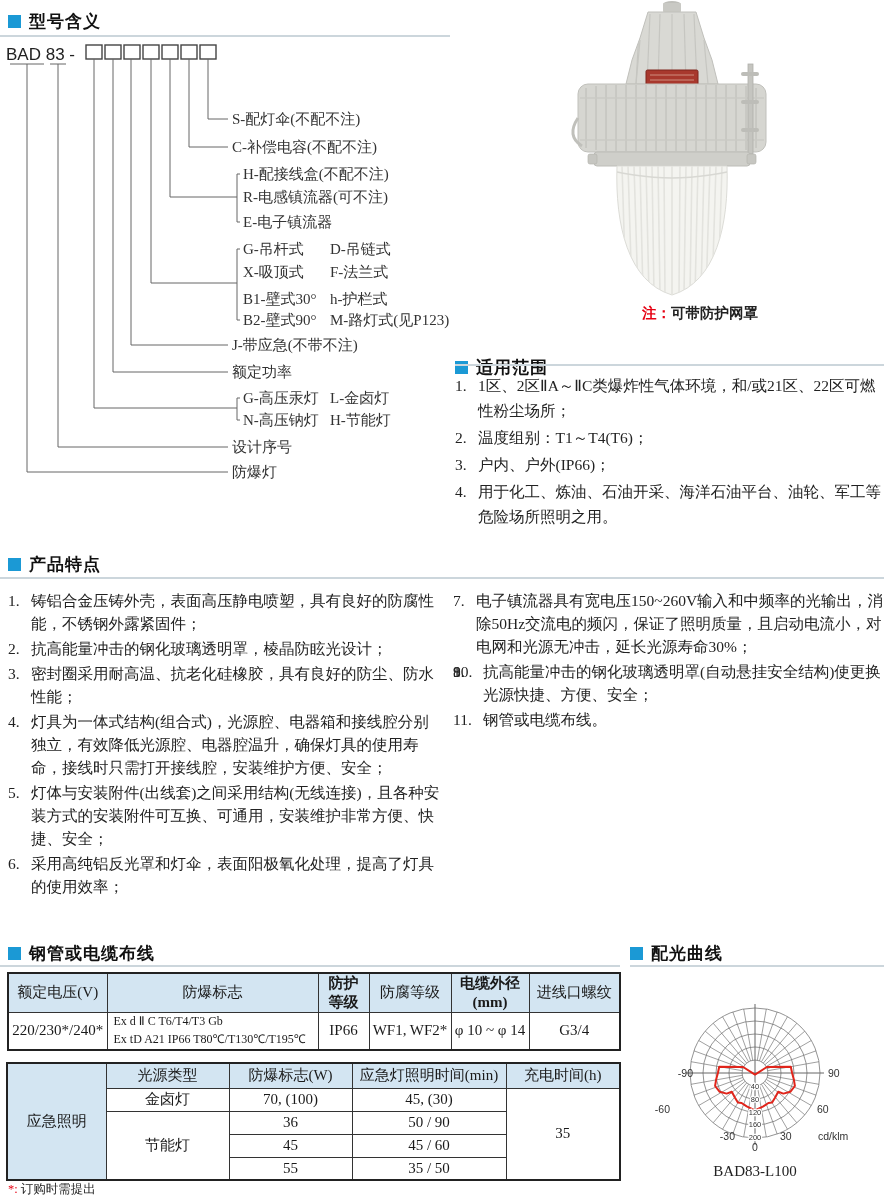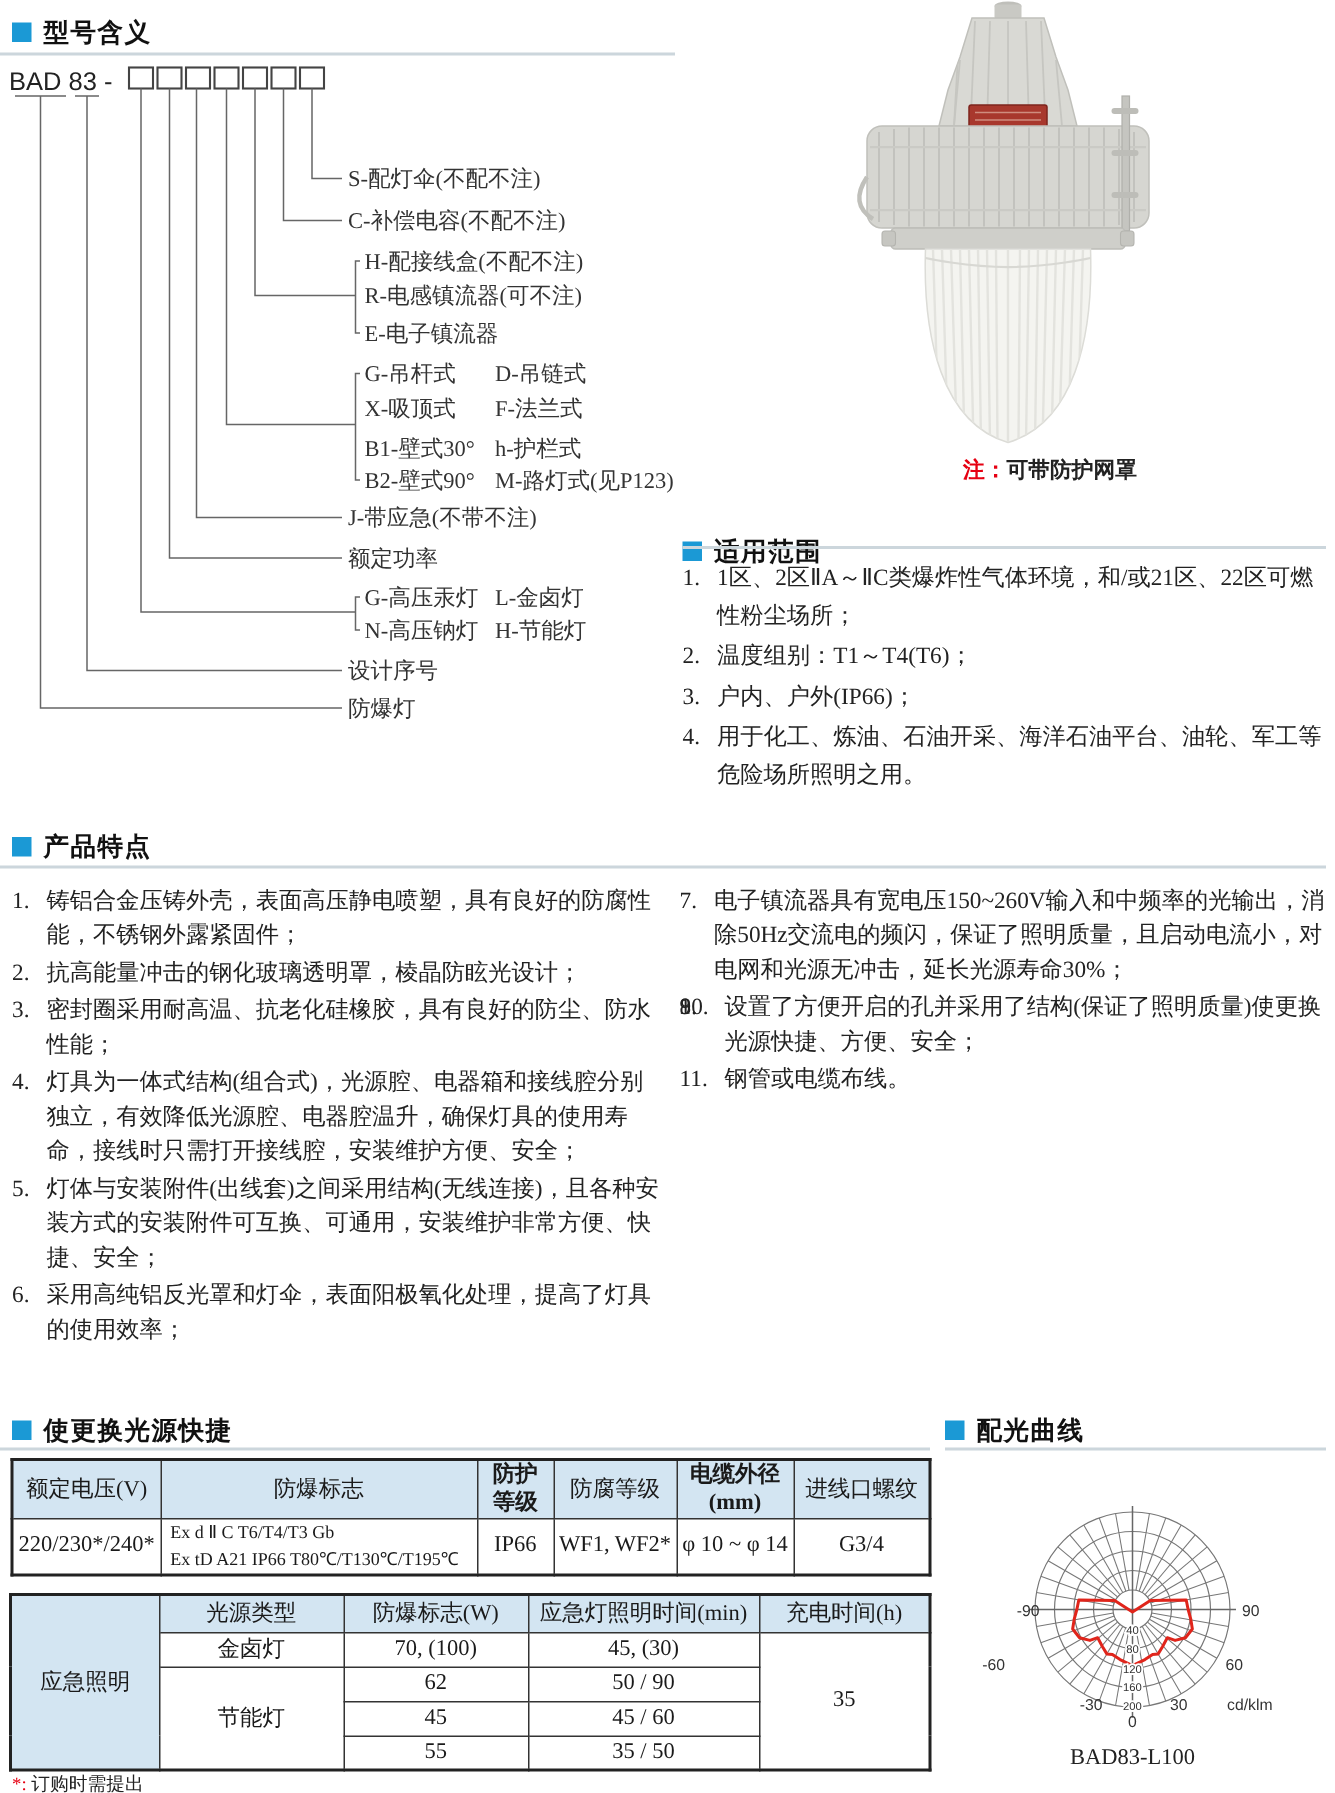--- a/index.html
+++ b/index.html
@@ -198,27 +198,27 @@
   <div class="li"><span class="n">3.</span><span>密封圈采用耐高温、抗老化硅橡胶，具有良好的防尘、防水性能；</span></div>
   <div class="li"><span class="n">4.</span><span>灯具为一体式结构(组合式)，光源腔、电器箱和接线腔分别独立，有效降低光源腔、电器腔温升，确保灯具的使用寿命，接线时只需打开接线腔，安装维护方便、安全；</span></div>
   <div class="li"><span class="n">5.</span><span>灯体与安装附件(出线套)之间采用结构(无线连接)，且各种安装方式的安装附件可互换、可通用，安装维护非常方便、快捷、安全；</span></div>
   <div class="li"><span class="n">6.</span><span>采用高纯铝反光罩和灯伞，表面阳极氧化处理，提高了灯具的使用效率；</span></div>
 </div>
 
 <div class="list feat-list" style="left:453px;top:589px;width:434px">
   <div class="li"><span class="n">7.</span><span>电子镇流器具有宽电压150~260V输入和中频率的光输出，消除50Hz交流电的频闪，保证了照明质量，且启动电流小，对电网和光源无冲击，延长光源寿命30%；</span></div>
   <div class="li"><span class="n">8.</span></div>
   <div class="li"><span class="n">9.</span></div>
-  <div class="li w"><span class="n">10.</span><span>设置了方便开启的孔并采用了结构(保证了照明质量)使更换光源快捷、方便、安全；</span></div>
+  <div class="li w"><span class="n">10.</span><span>抗高能量冲击的钢化玻璃透明罩(自动悬挂安全结构)使更换光源快捷、方便、安全；</span></div>
   <div class="li w"><span class="n">11.</span><span>钢管或电缆布线。</span></div>
 </div>
 
 <div class="sec-head" style="left:8px;top:942px">
   <span class="sq" style="background: rgb(27, 153, 213);"></span>
-  <span>使更换光源快捷</span>
+  <span>钢管或电缆布线</span>
 </div>
 <div class="rule" style="left:0;top:965px;width:620px"></div>
 
 <table style="left:7px;top:972px;width:612px">
   <colgroup>
       <col style="width:99px">
       <col style="width:211px">
       <col style="width:51px">
       <col style="width:82px">
       <col style="width:78px">
@@ -264,21 +264,21 @@
     <th class="thbg">充电时间(h)</th>
   </tr>
   <tr style="height:23px">
     <td>金卤灯</td>
     <td>70, (100)</td>
     <td>45, (30)</td>
     <td rowspan="4">35</td>
   </tr>
   <tr style="height:23px">
     <td rowspan="3">节能灯</td>
-    <td>62</td>
+    <td>36</td>
     <td>50 / 90</td>
   </tr>
   <tr style="height:23px">
     <td>45</td>
     <td>45 / 60</td>
   </tr>
   <tr style="height:23px">
     <td>55</td>
     <td>35 / 50</td>
   </tr>

